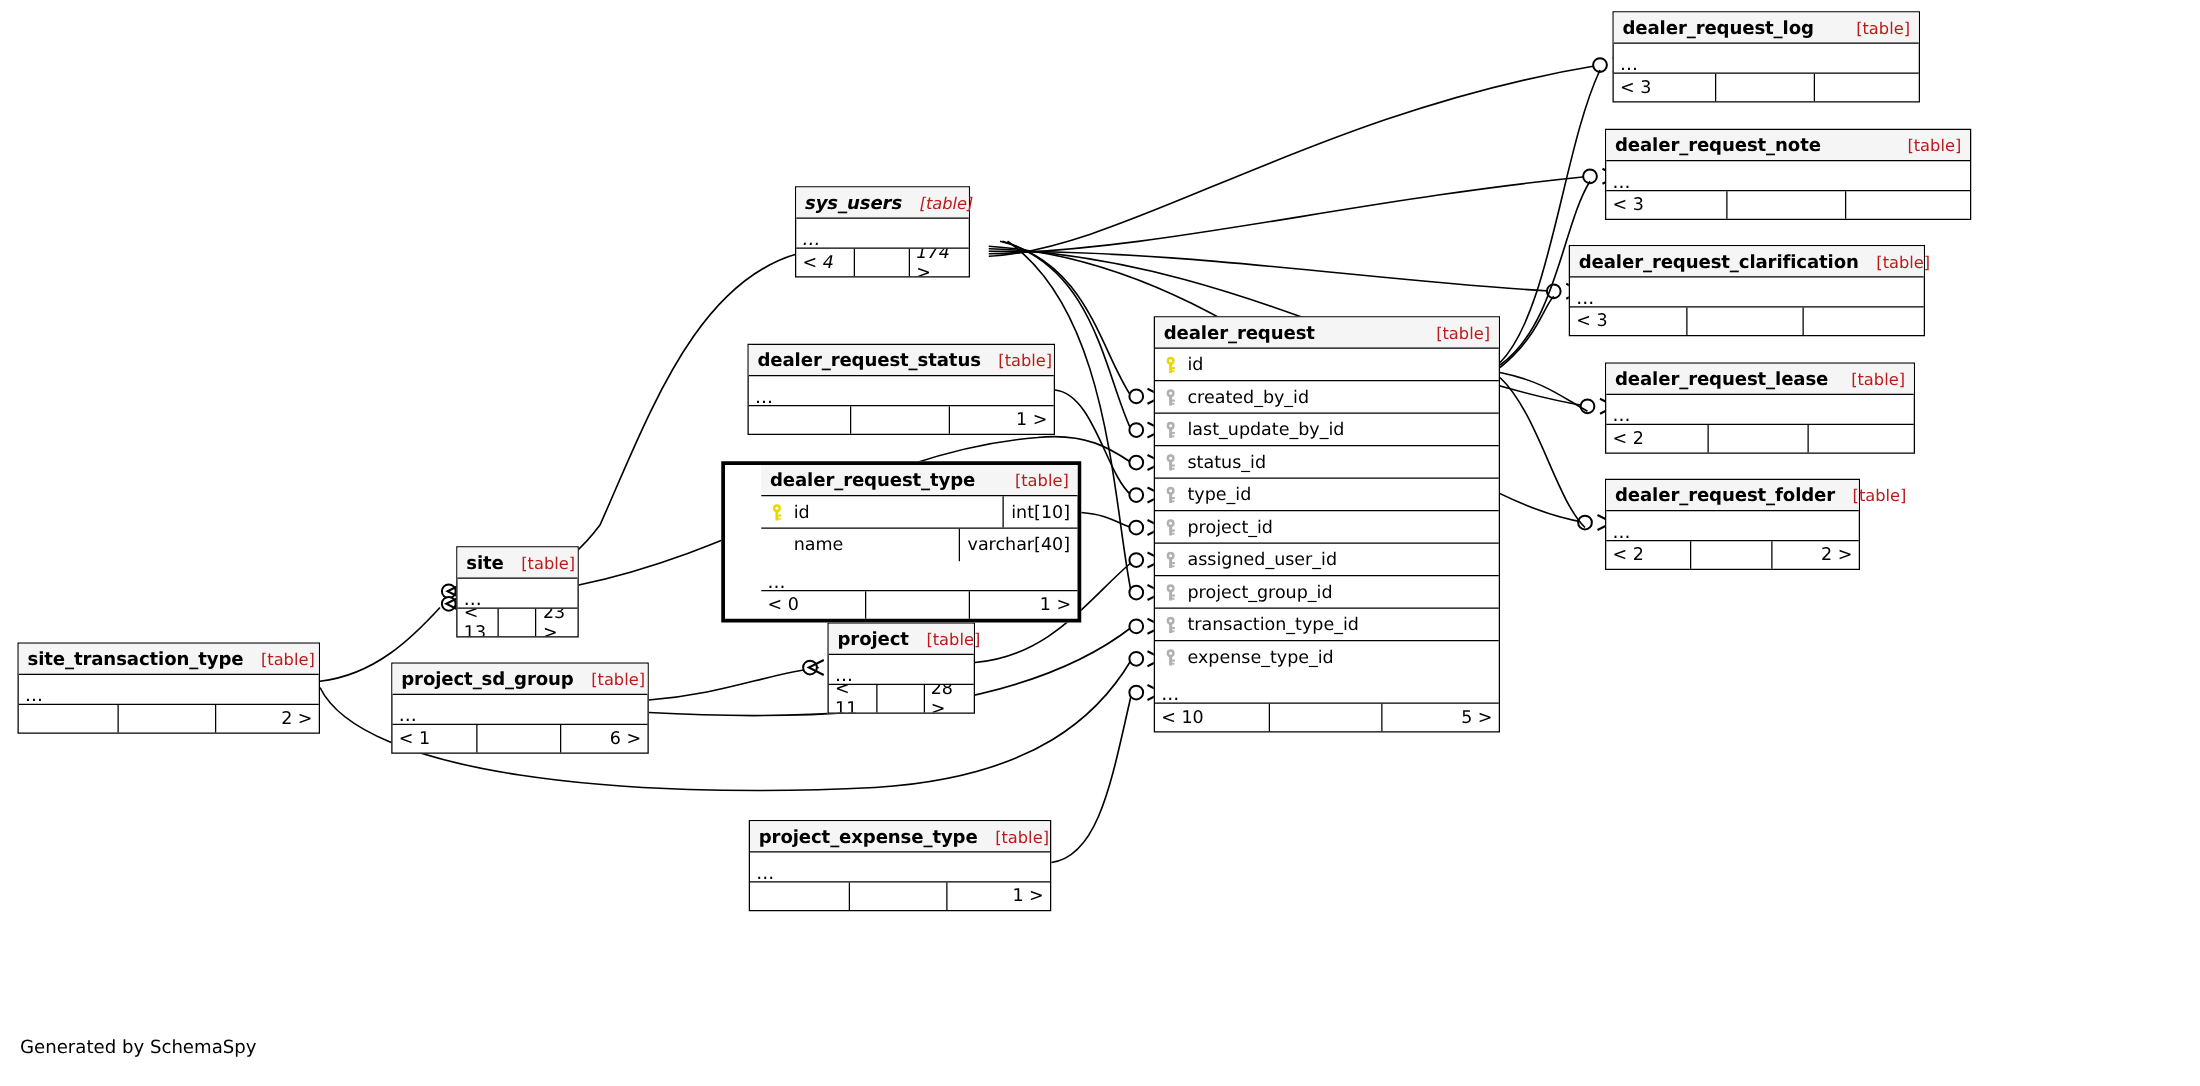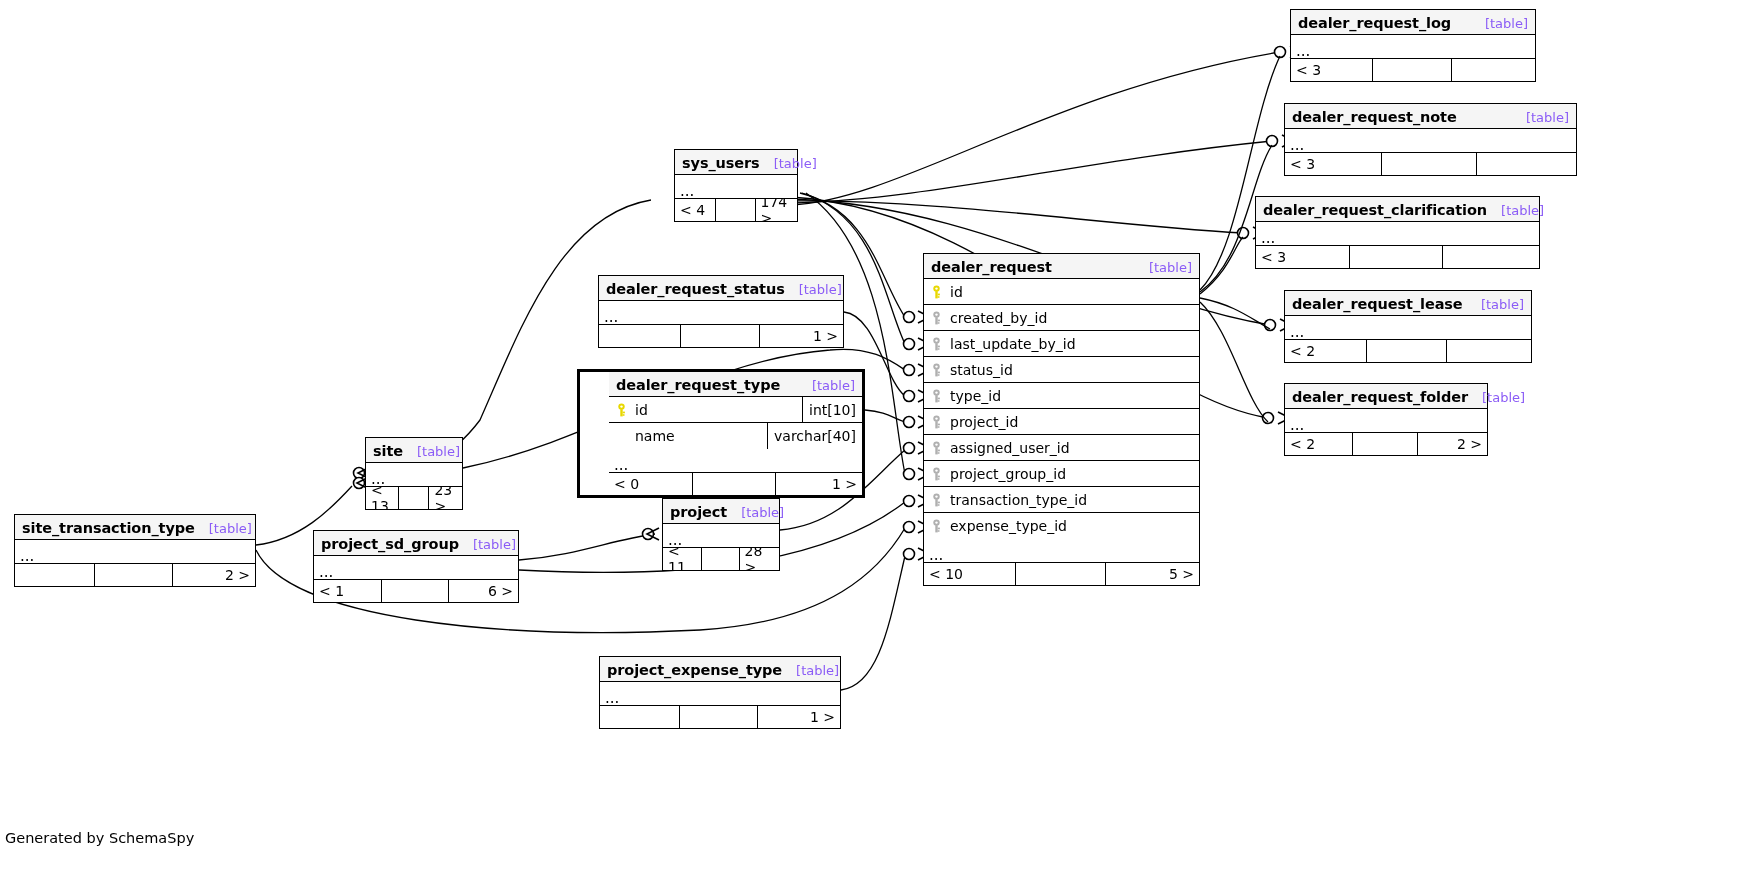--- a/index.html
+++ b/index.html
@@ -54,21 +54,21 @@
     box-sizing: border-box;
     white-space: nowrap;
   }
   .tbl-name {
     font-weight: bold;
     font-size: 14.5px;
     letter-spacing: -0.1px;
   }
   .tbl-kind {
     font-size: 13px;
-    color: #8b5cf6;
+    color: #b91c1c;
     padding-left: 14px;
   }
 
   .tbl-rows {
     display: block;
   }
 
   .tbl-row {
     display: flex;
     align-items: center;
@@ -132,21 +132,21 @@
     height: 100%;
     overflow: hidden;
     padding: 0 5px;
   }
   .ft-left   { flex: 1 1 33%; justify-content: flex-start; }
   .ft-mid    { flex: 1 1 33%; justify-content: center; border-left: 1px solid #000000; border-right: 1px solid #000000; }
   .ft-right  { flex: 1 1 34%; justify-content: flex-end; }
 
   .credit {
     position: absolute;
-    left: 5px;
+    left: 16px;
     top: 846px;
     font-size: 14.5px;
     color: #000000;
     white-space: nowrap;
     transform: translateY(-100%);
   }
 </style>
 </head>
 <body>
 
@@ -296,21 +296,21 @@
           <span class="tbl-name">dealer_request_folder</span>
           <span class="tbl-kind">[table]</span>
         </div>
         <div class="ellipsis-row">...</div>
         <div class="tbl-footer">
           <div class="ft-cell ft-left">&lt; 2</div>
           <div class="ft-cell ft-mid"></div>
           <div class="ft-cell ft-right">2 &gt;</div>
         </div>
       </div>
-      <div class="table-node" style="left: 674px; top: 149px; width: 124px;">
+      <div class="table-node" style="left: 636px; top: 149px; width: 140px; font-style: italic;">
         <div class="tbl-title">
           <span class="tbl-name">sys_users</span>
           <span class="tbl-kind">[table]</span>
         </div>
         <div class="ellipsis-row">...</div>
         <div class="tbl-footer">
           <div class="ft-cell ft-left">&lt; 4</div>
           <div class="ft-cell ft-mid"></div>
           <div class="ft-cell ft-right">174 &gt;</div>
         </div>

